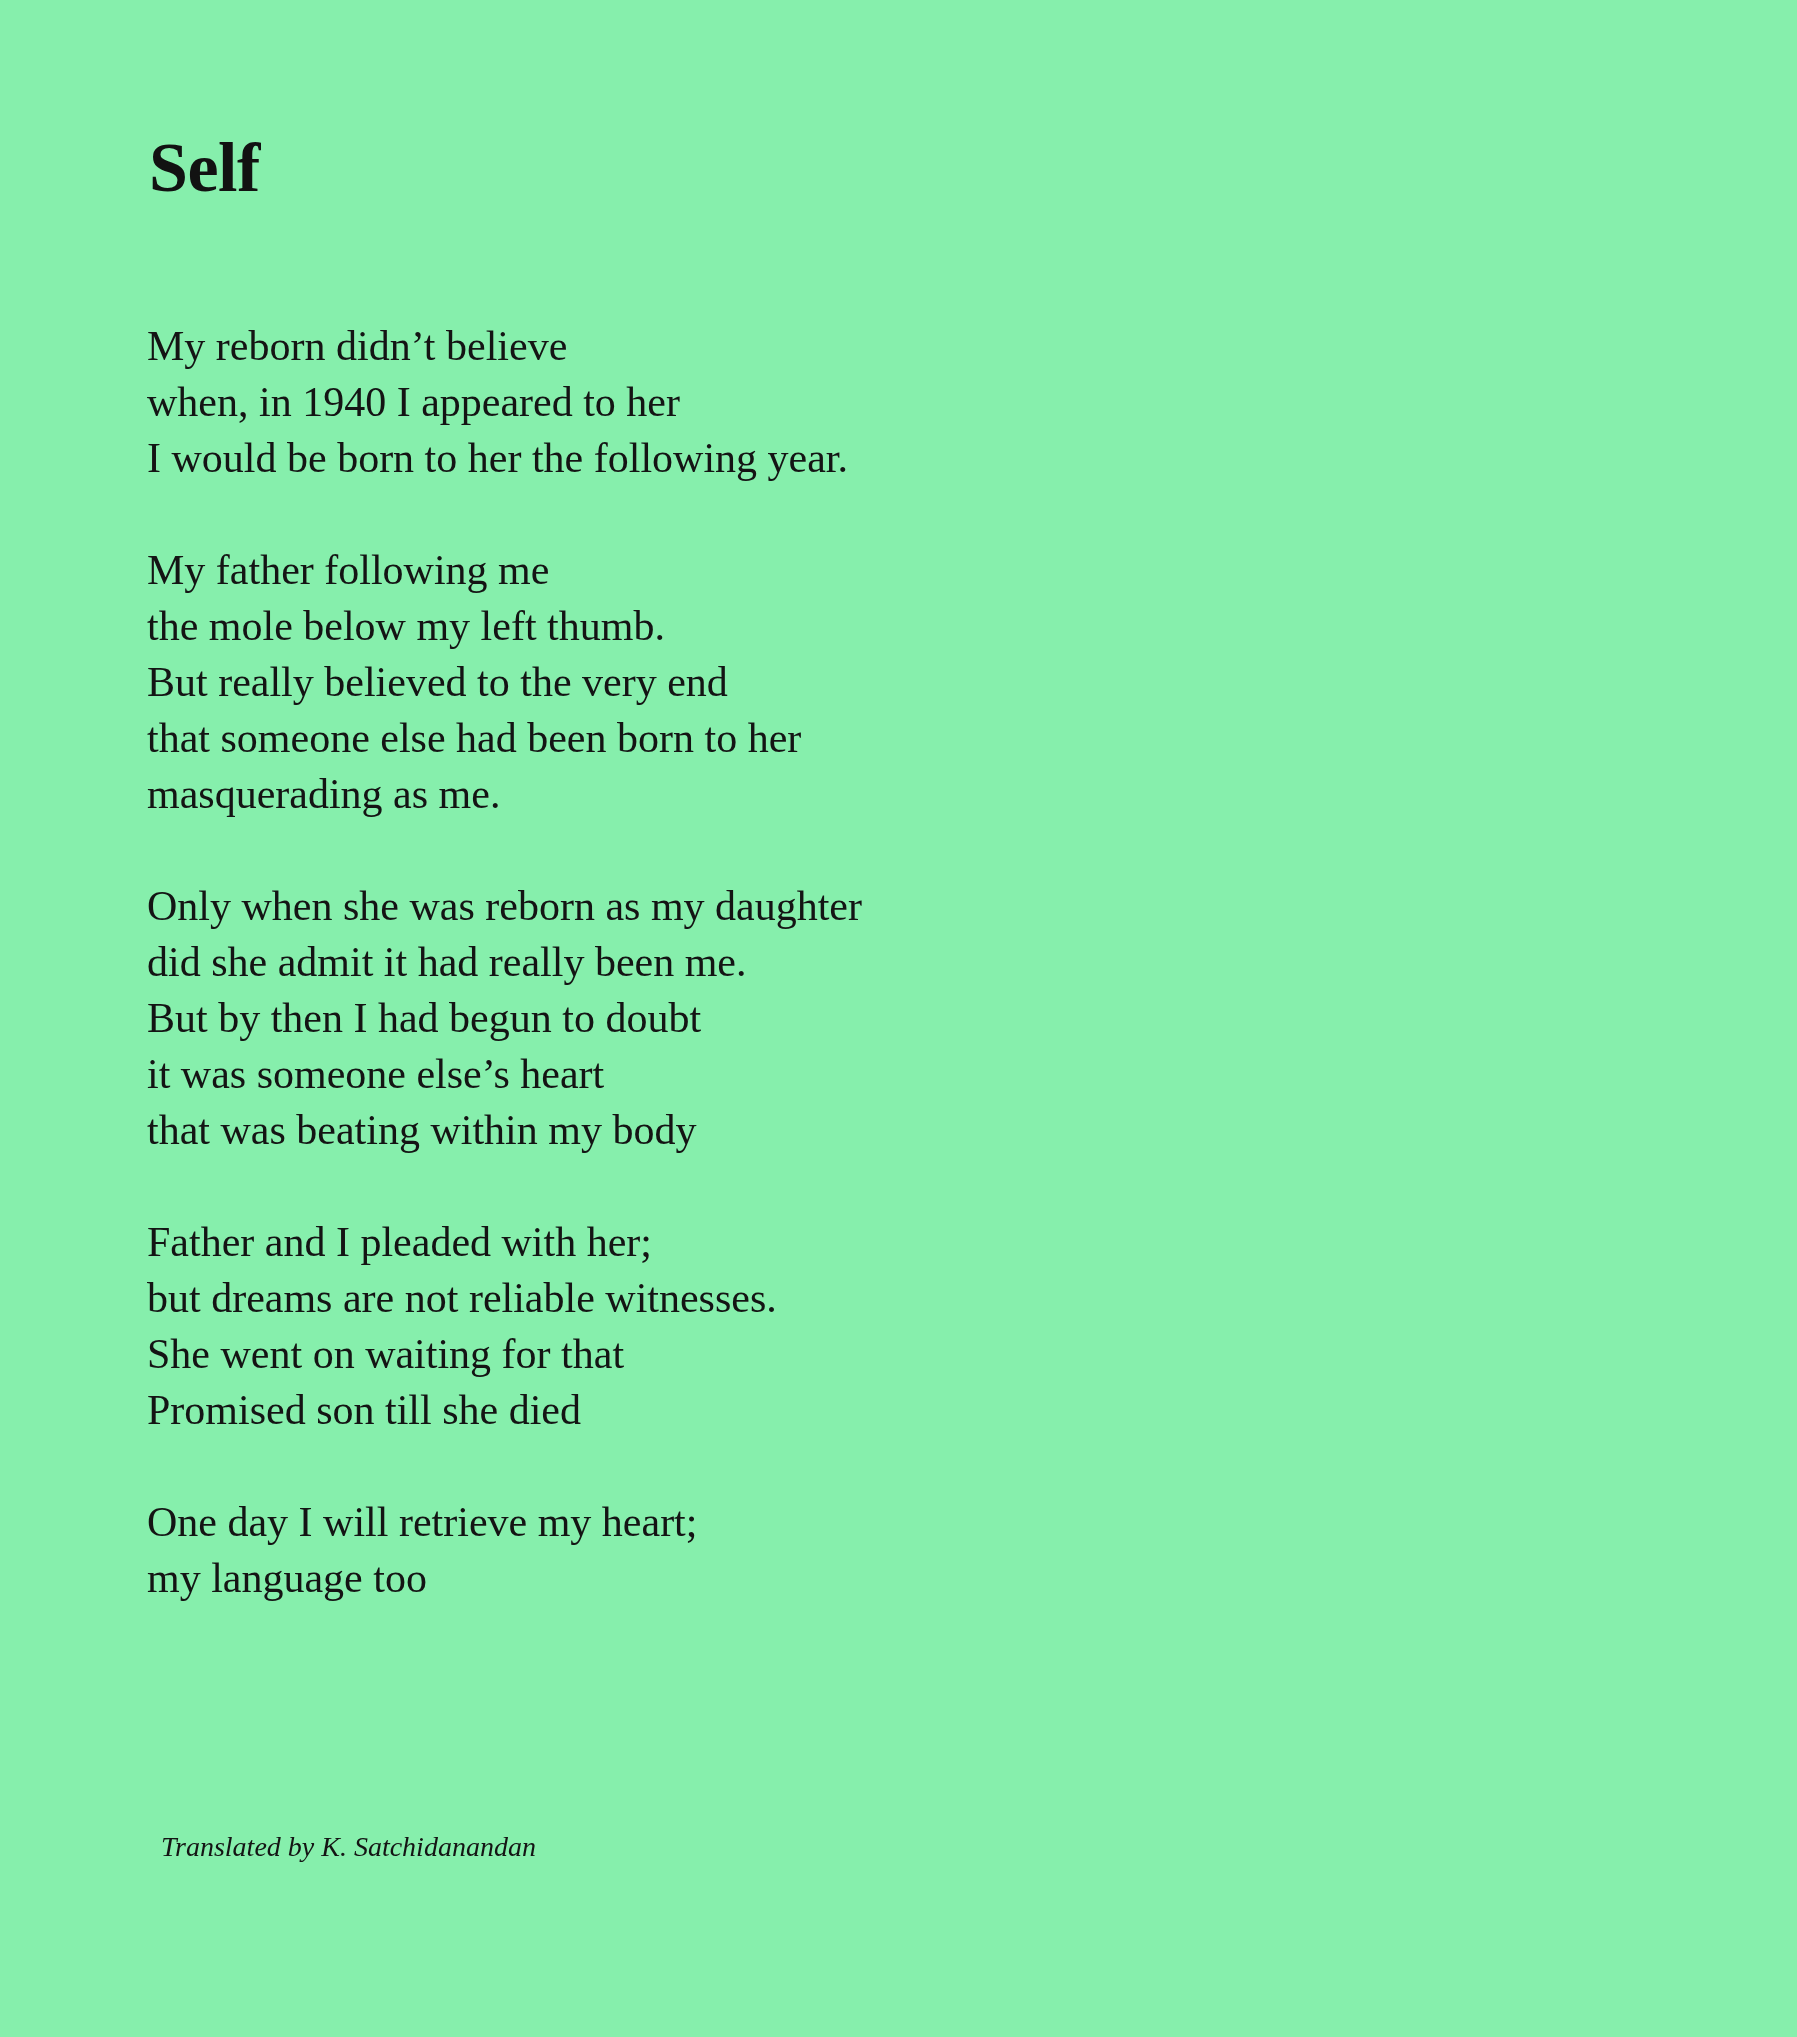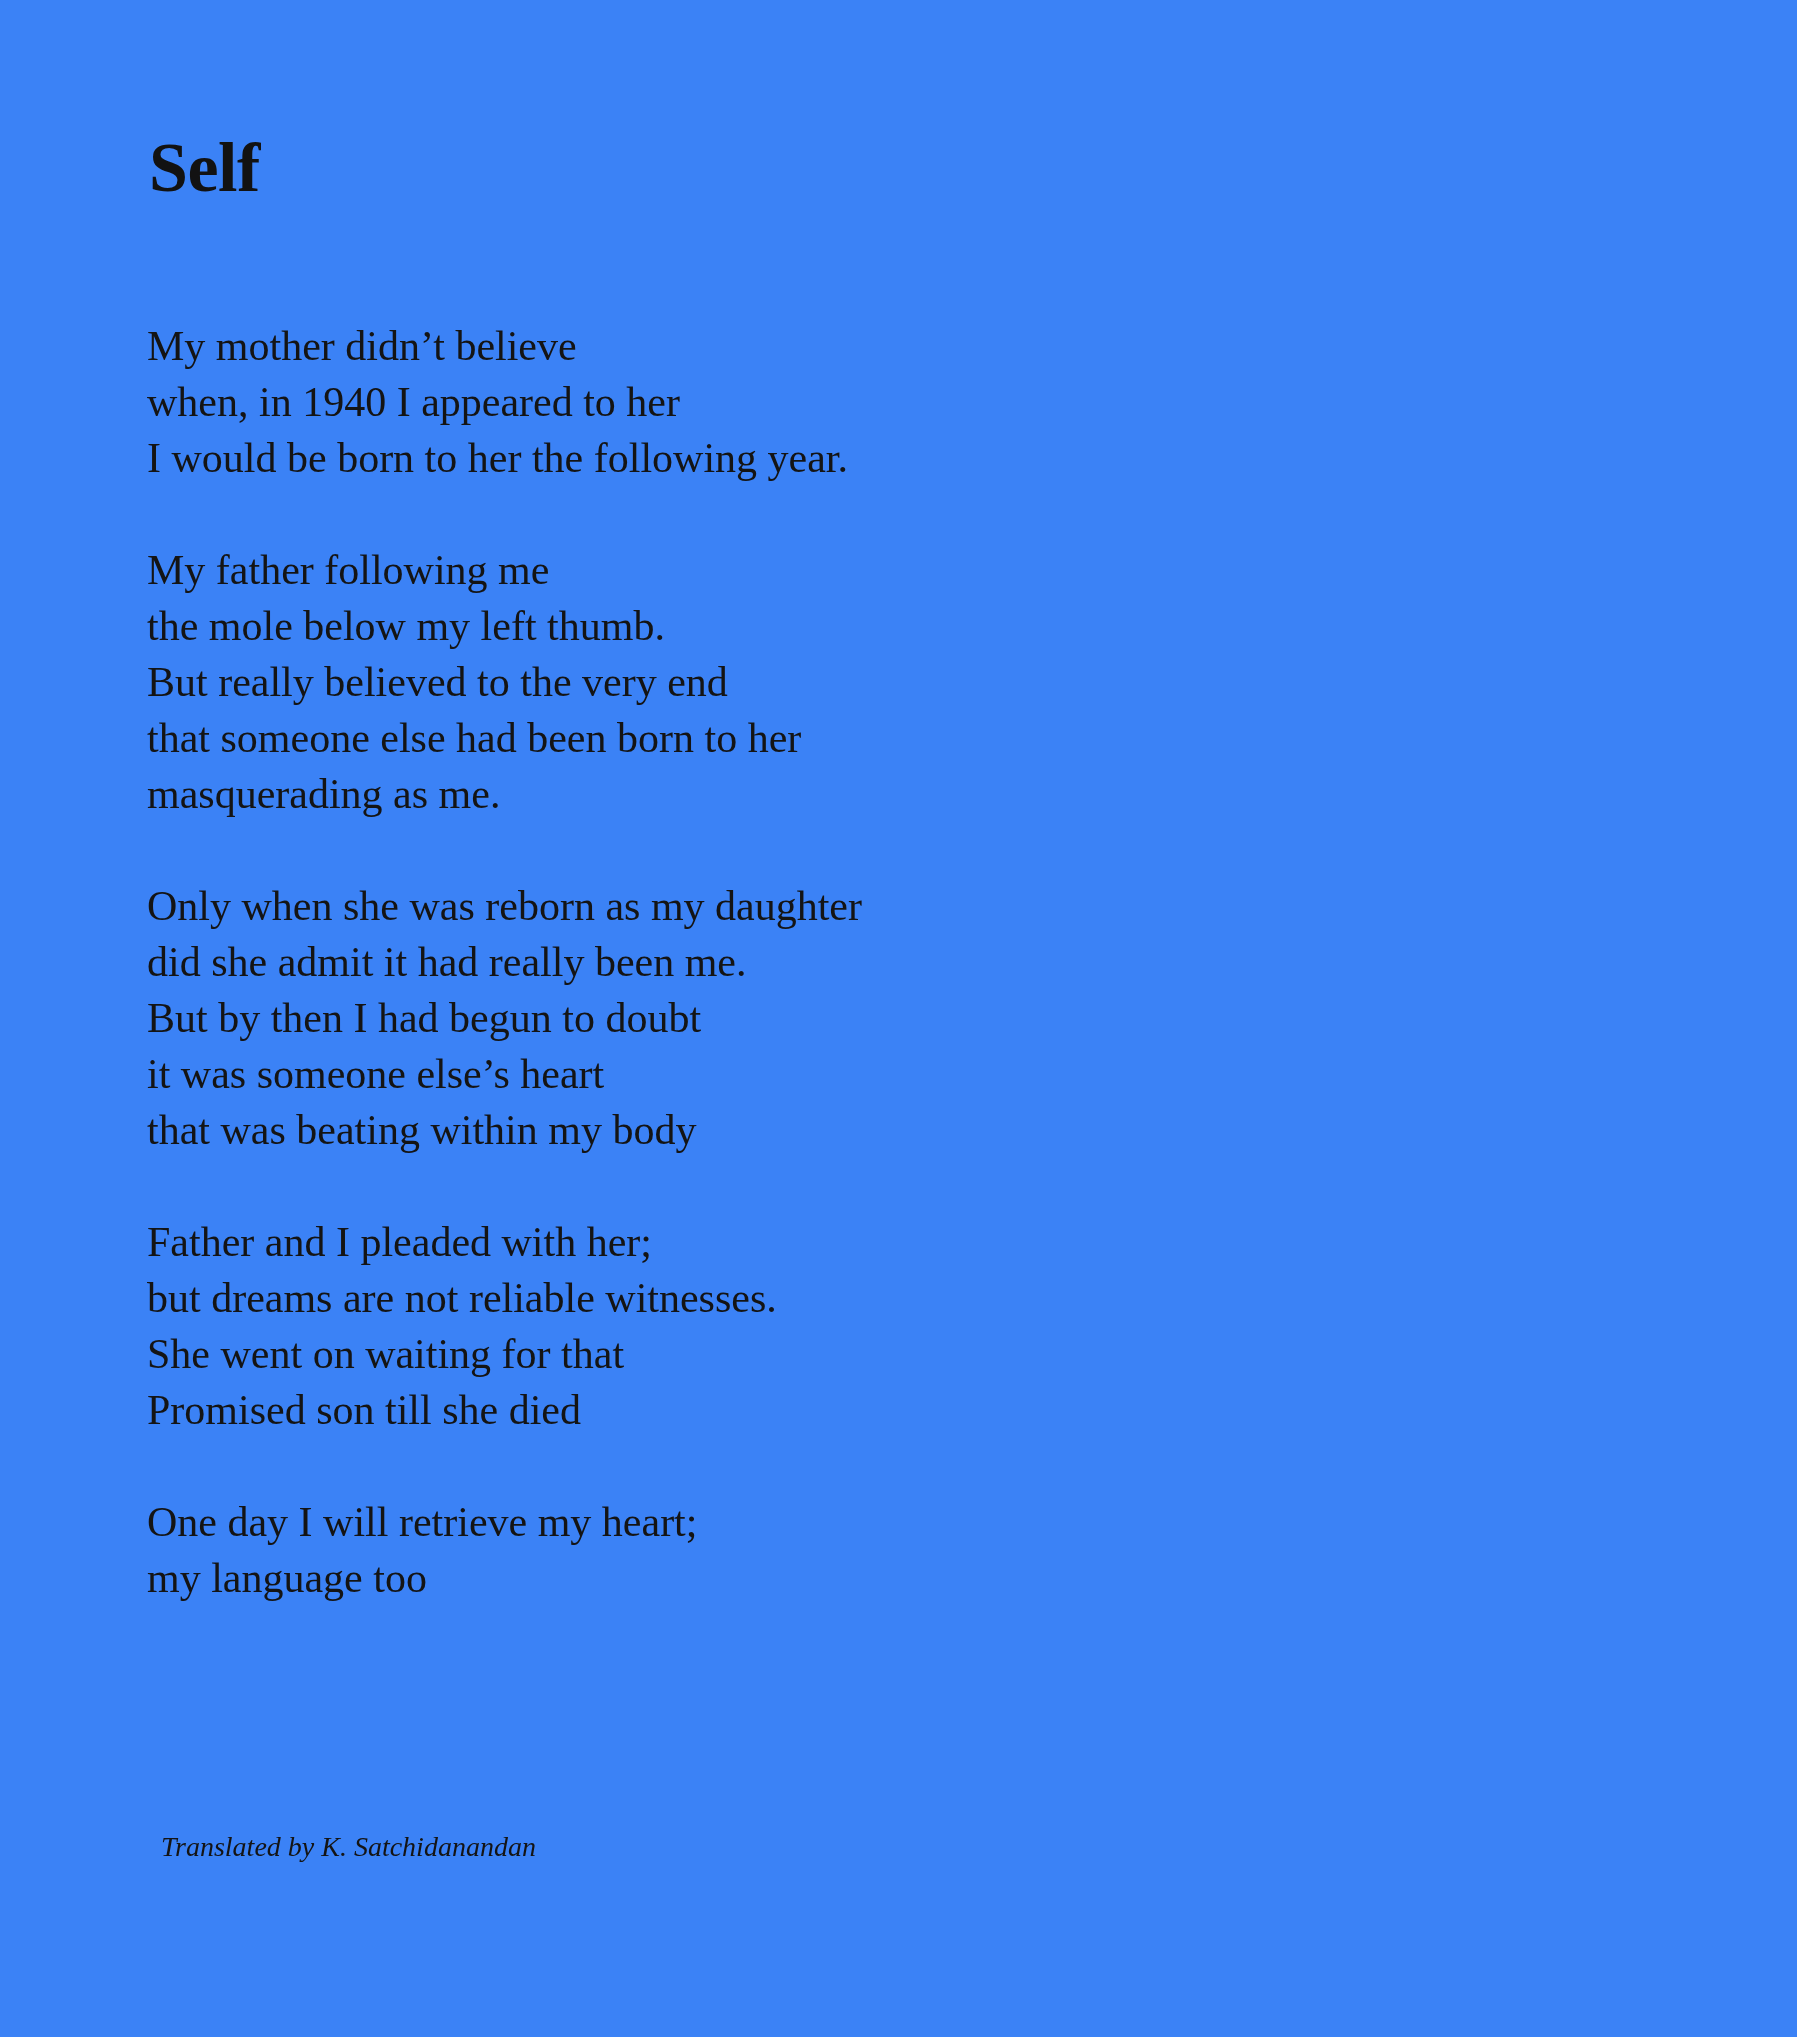--- a/index.html
+++ b/index.html
@@ -4,21 +4,21 @@
 <style>
   html, body {
     margin: 0;
     padding: 0;
     background: #ffffff;
   }
   .page {
     position: relative;
     width: 1798px;
     height: 2038px;
-    background: #3b82f6;
+    background: #86efac;
     font-family: "Liberation Serif", serif;
     color: #141414;
     overflow: hidden;
   }
   .poem-title {
     position: absolute;
     left: 149px;
     top: 133px;
     margin: 0;
     font-size: 70px;
@@ -53,21 +53,21 @@
   }
 </style>
 </head>
 <body>
 
 <div class="page">
   <h1 class="poem-title">Self</h1>
 
   <div class="poem">
       <div class="stanza">
-        <div class="poem-line">My mother didn’t believe</div>
+        <div class="poem-line">My reborn didn’t believe</div>
         <div class="poem-line">when, in 1940 I appeared to her</div>
         <div class="poem-line">I would be born to her the following year.</div>
       </div>
       <div class="stanza">
         <div class="poem-line">My father following me</div>
         <div class="poem-line">the mole below my left thumb.</div>
         <div class="poem-line">But really believed to the very end</div>
         <div class="poem-line">that someone else had been born to her</div>
         <div class="poem-line">masquerading as me.</div>
       </div>

